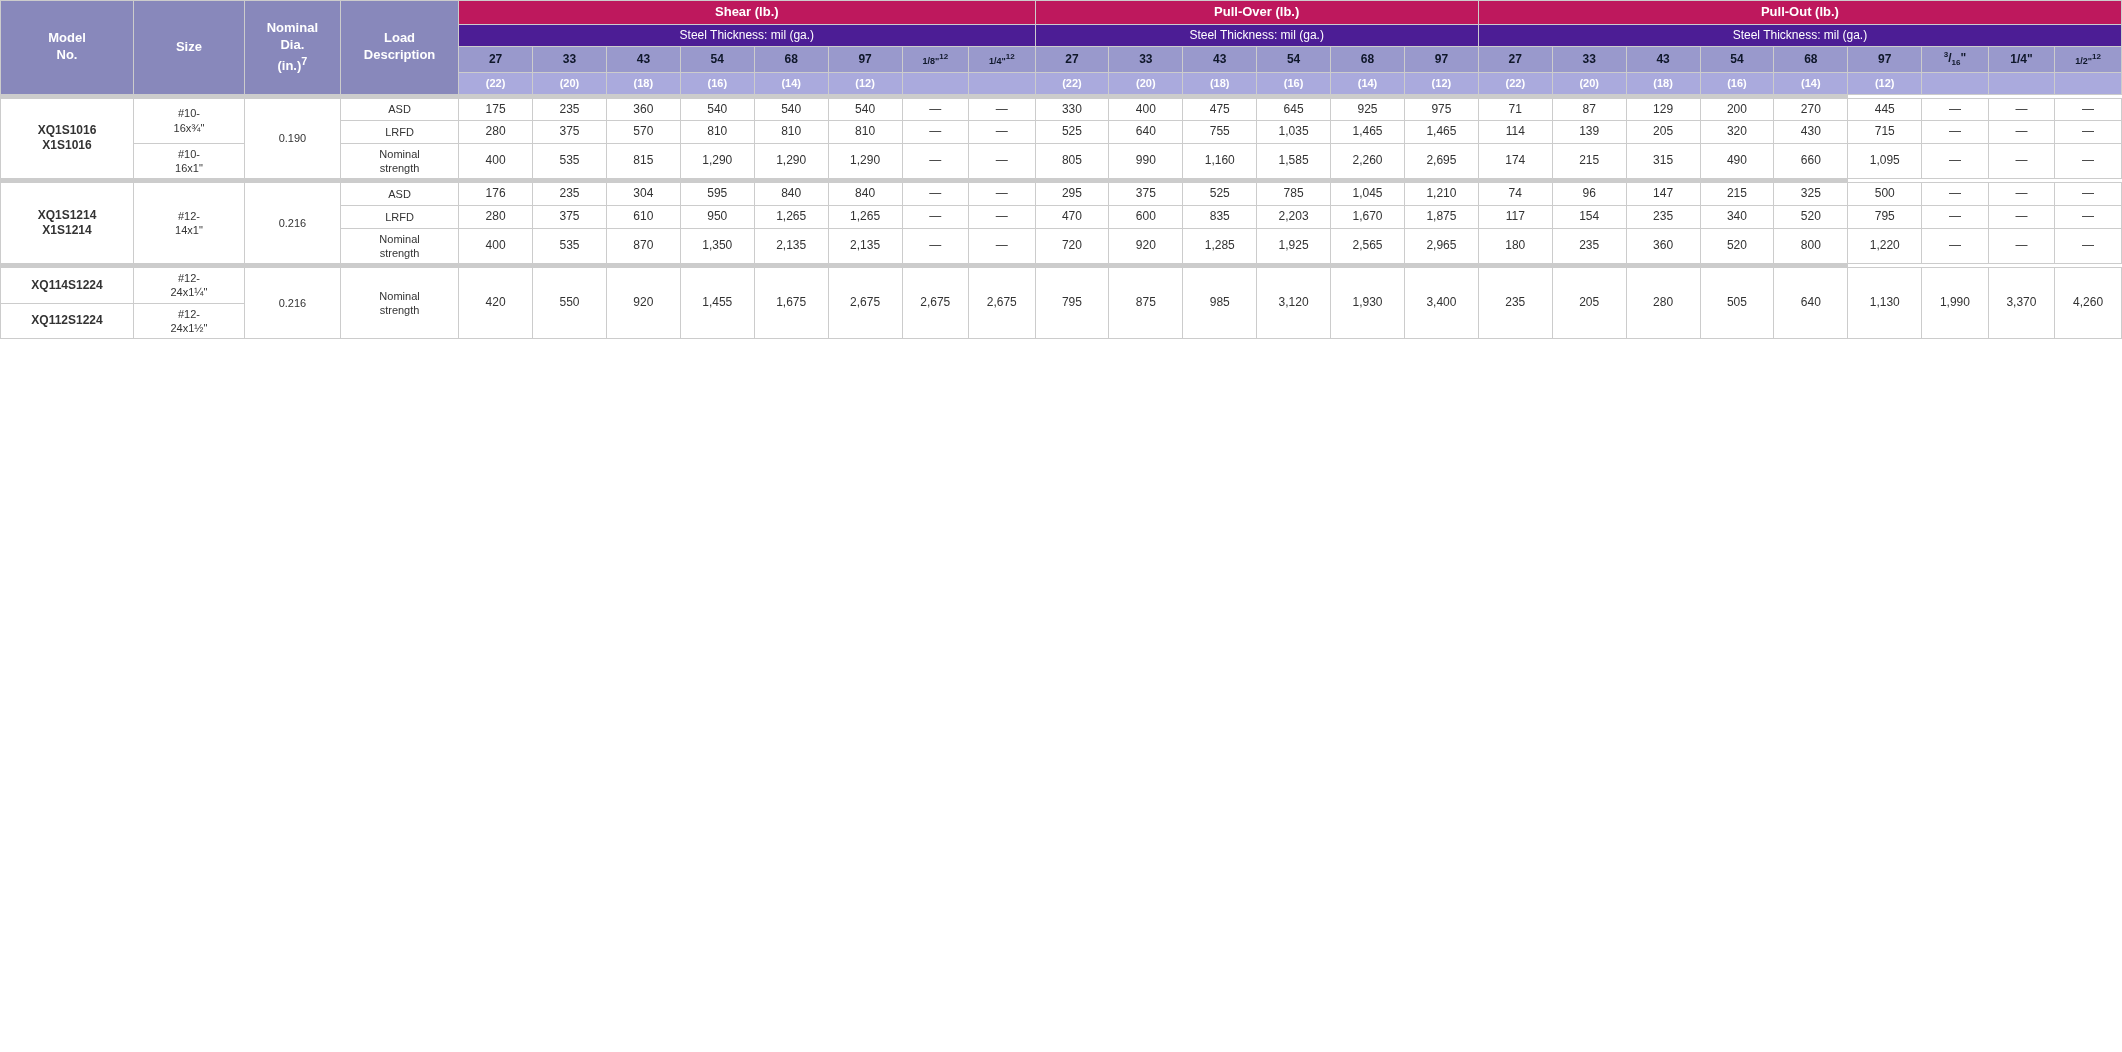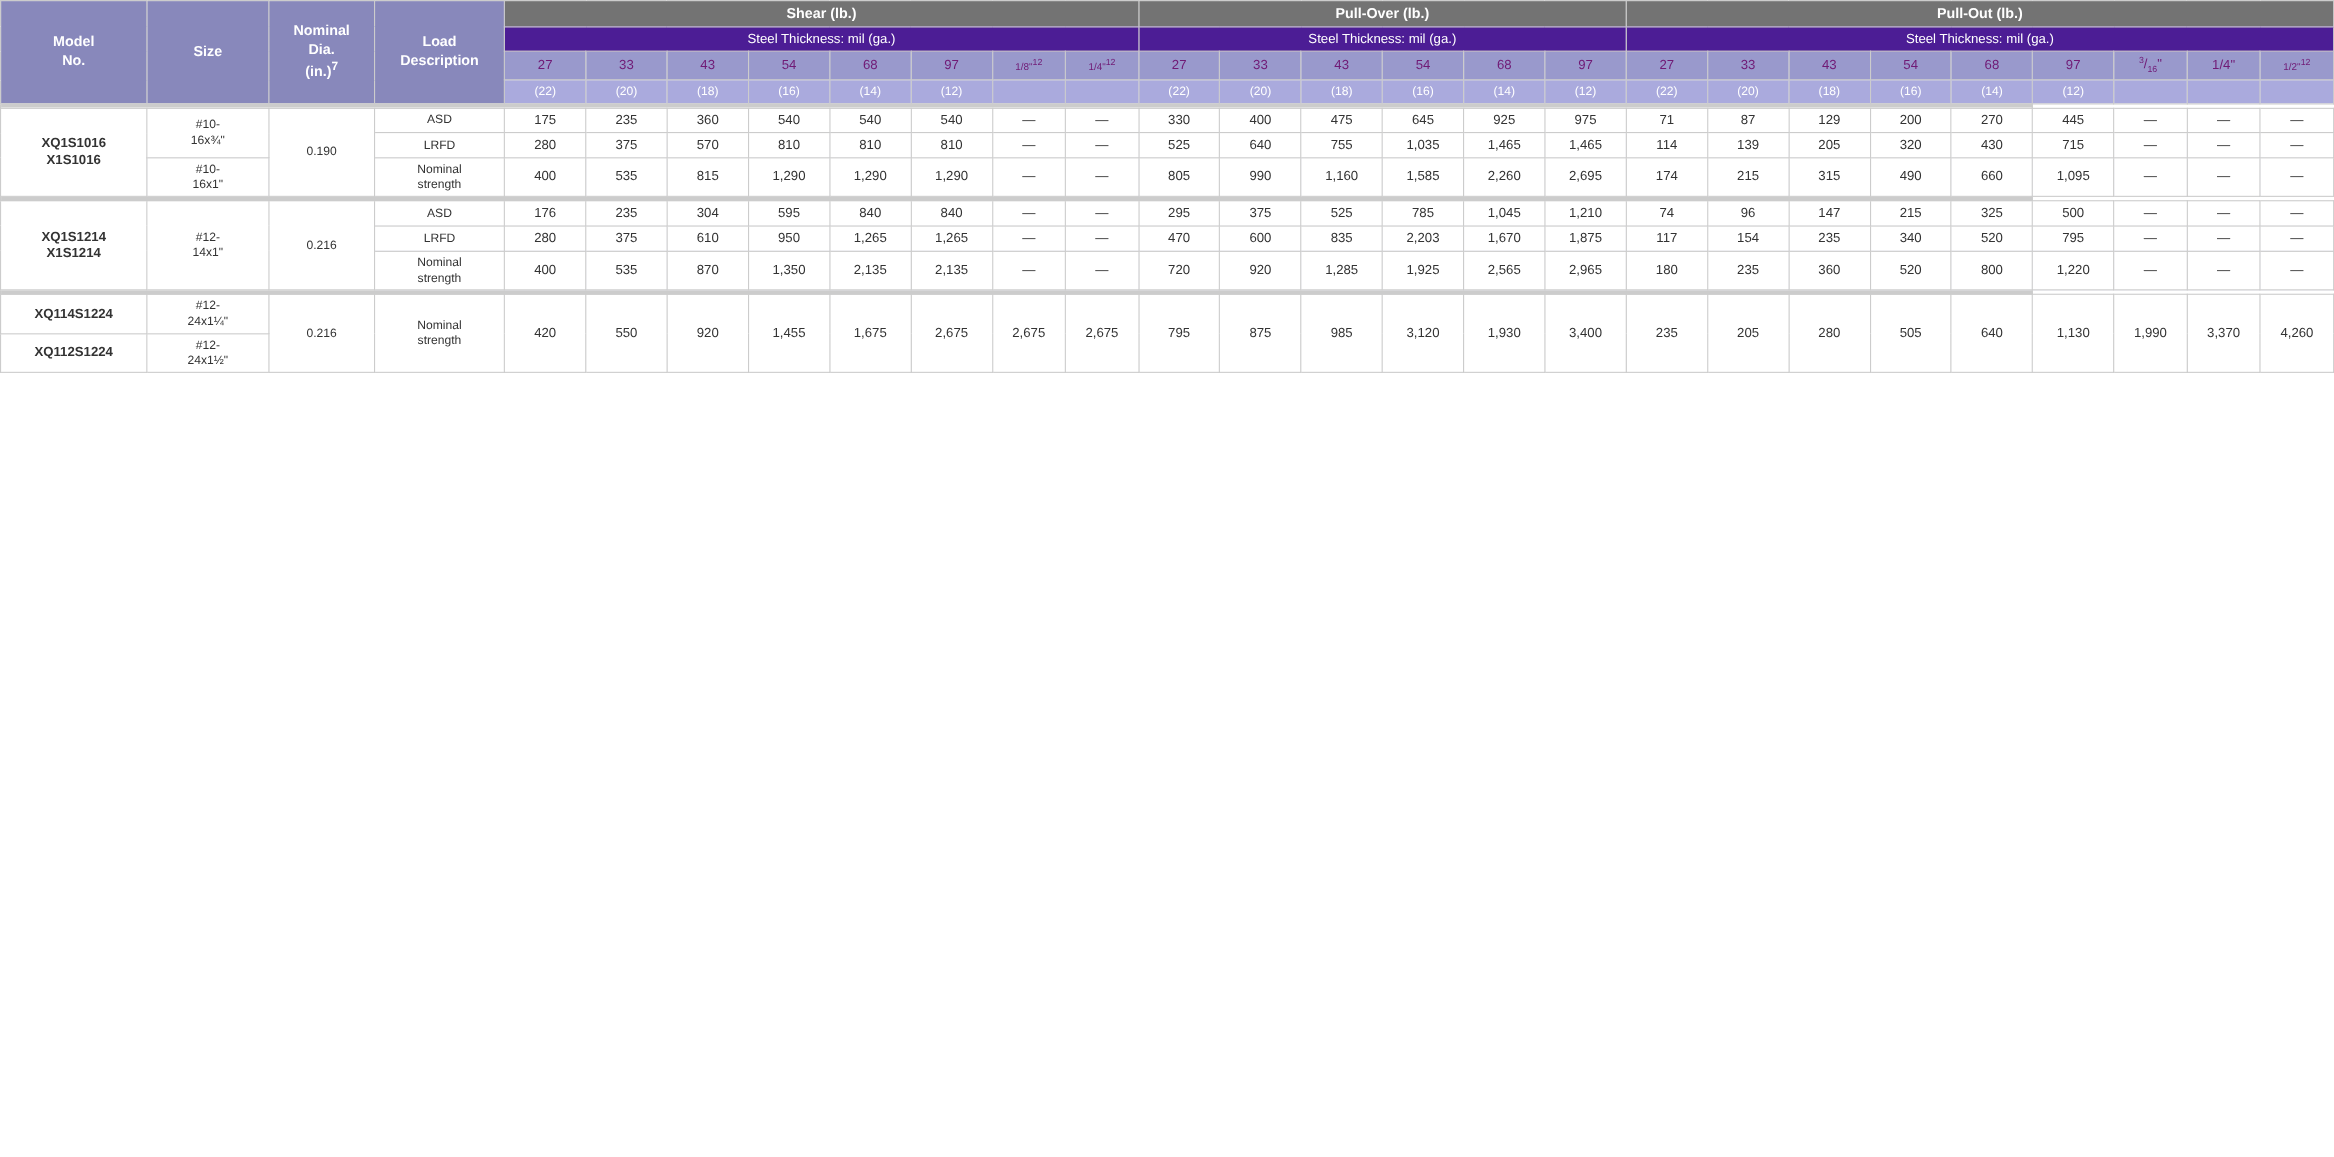--- a/index.html
+++ b/index.html
@@ -20,41 +20,41 @@
     }
     th, td {
       border: 1px solid #ccc;
       text-align: center;
       vertical-align: middle;
       padding: 3px 2px;
       line-height: 1.3;
     }
     
     .header-row-1 th {
-      background-color: #737373;
+      background-color: #be185d;
       color: #fff;
       font-weight: bold;
       font-size: 13px;
     }
     .header-row-2 th {
       background-color: #4c1d95;
       color: #fff;
       font-weight: normal;
       font-size: 12px;
     }
     .header-row-3 th {
       background-color: #9999cc;
-      color: #701a75;
-      font-weight: normal;
+      color: #0f172a;
+      font-weight: bold;
       font-size: 12px;
     }
     .header-row-4 th {
       background-color: #aaaadd;
       color: #fff;
-      font-weight: normal;
+      font-weight: bold;
       font-size: 11px;
     }
     
     .top-left-header {
       background-color: #8888bb !important;
       color: #fff;
       font-weight: bold;
     }
     
     .data-row td {

